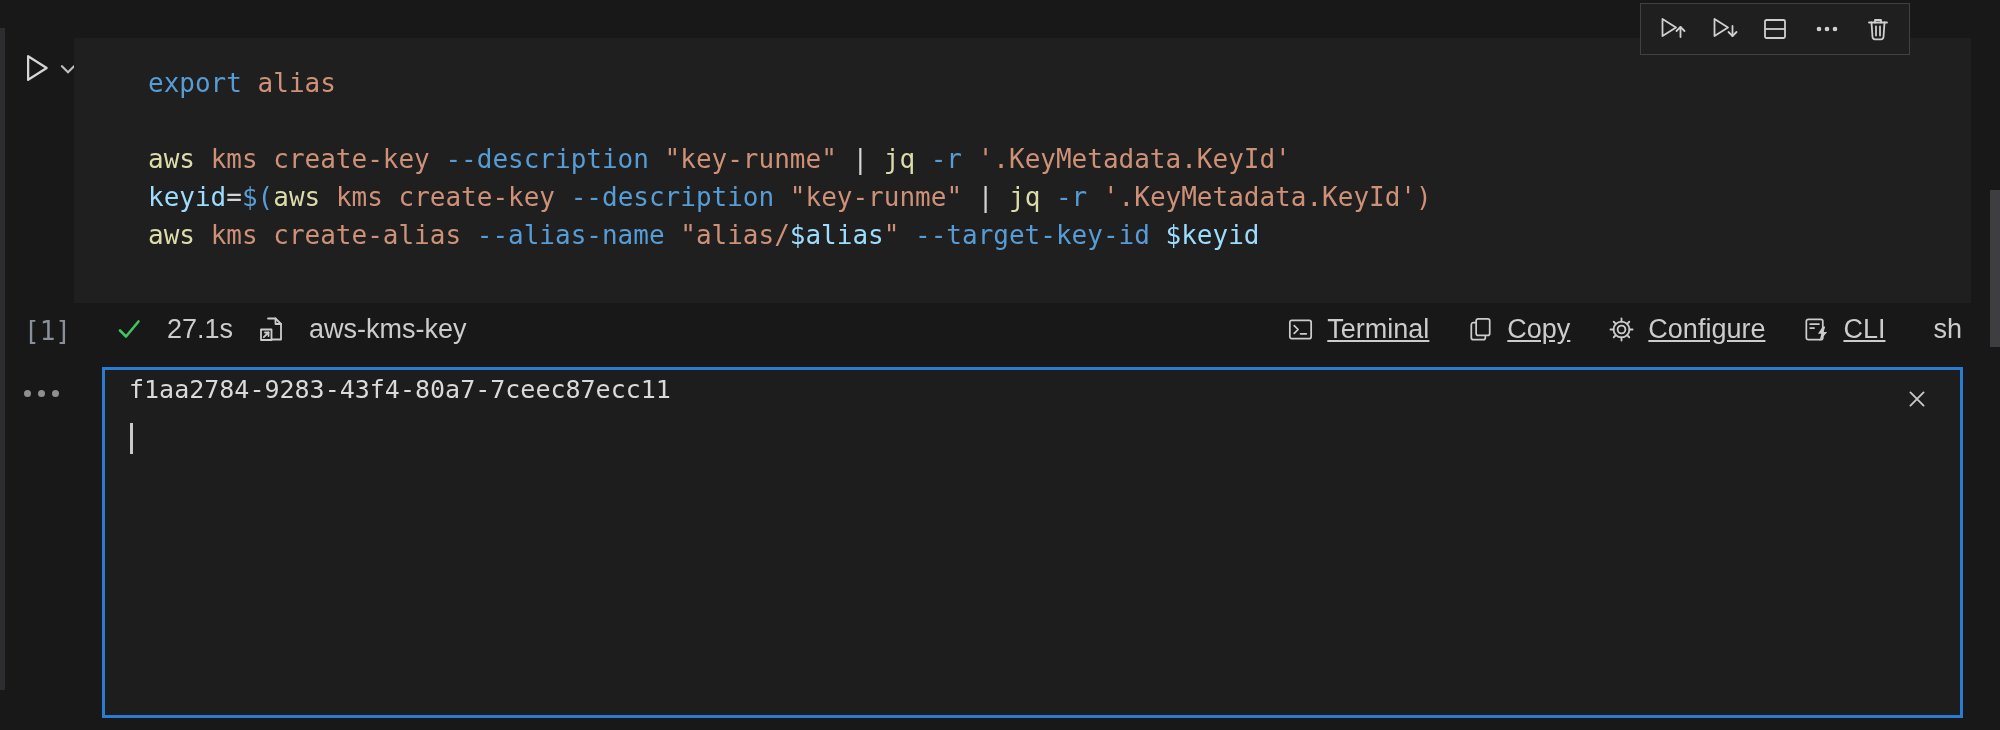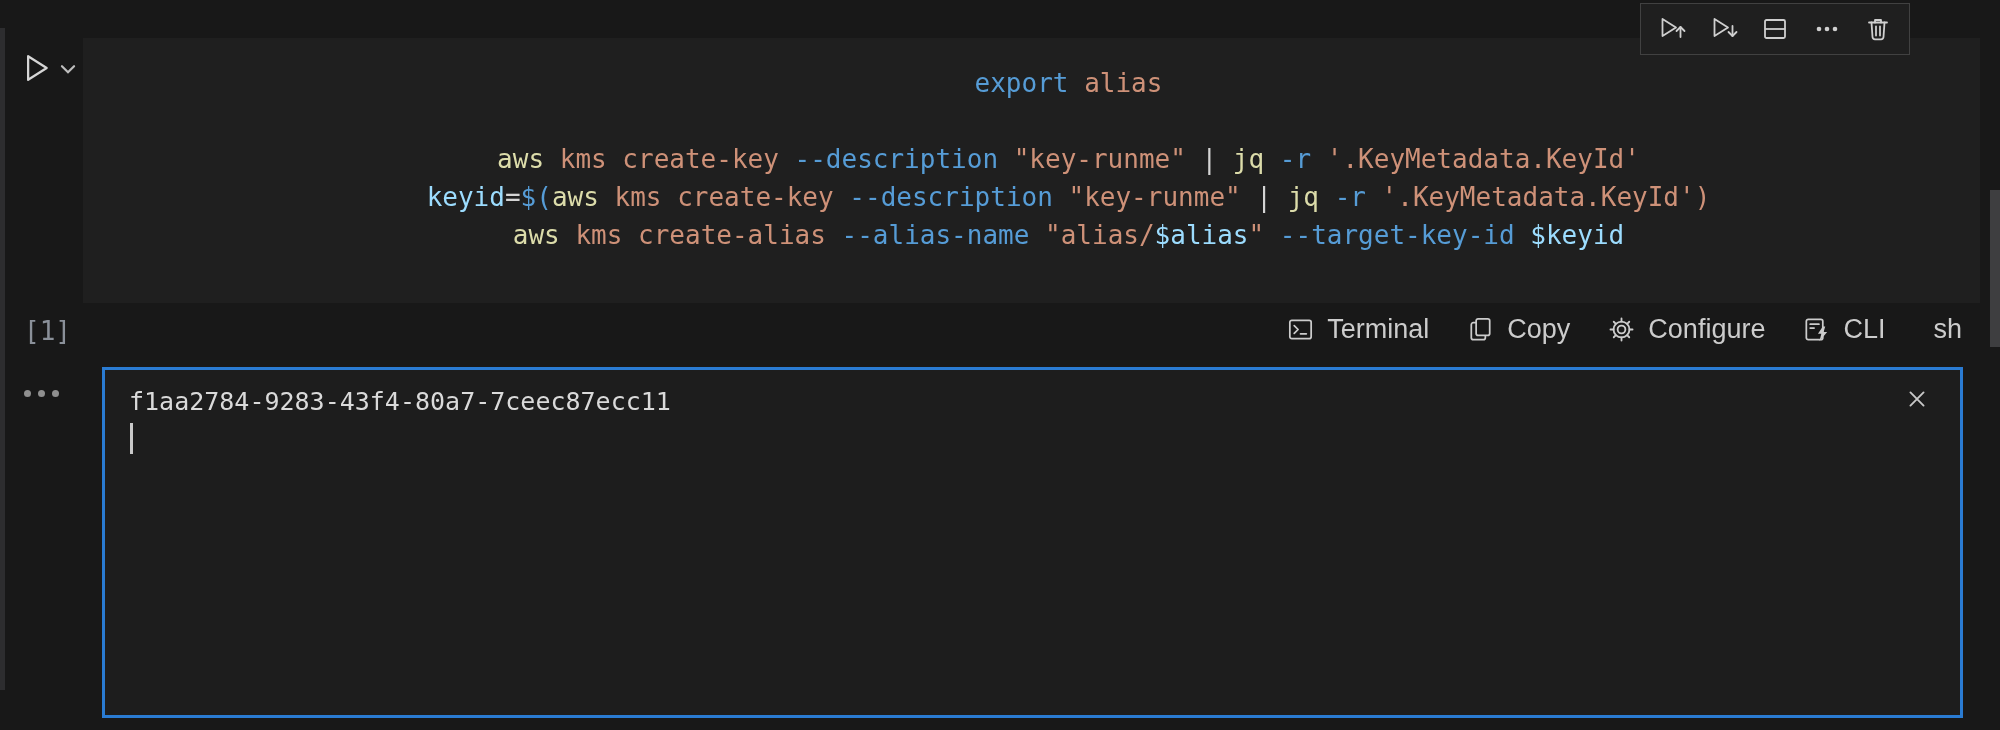--- a/index.html
+++ b/index.html
@@ -8,22 +8,22 @@
 
   .left-strip{position:absolute;left:0;top:28px;width:5px;height:662px;background:#2d2d2f;}
 
   
   .run-button{position:absolute;left:16px;top:46px;width:40px;height:44px;display:flex;
               align-items:center;justify-content:center;cursor:pointer;}
   .run-chevron{position:absolute;left:56px;top:58px;width:24px;height:22px;display:flex;
               align-items:center;justify-content:center;cursor:pointer;}
 
   
-  .cell-editor{position:absolute;left:83px;top:38px;width:1897px;height:265px;
-               background:var(--cellBg,#1f1f1f);text-align:center;}
+  .cell-editor{position:absolute;left:74px;top:38px;width:1897px;height:265px;
+               background:var(--cellBg,#1f1f1f);}
   pre.code{margin:0;padding:26px 0 0 74px;
            font:26px/38px "DejaVu Sans Mono",monospace;}
   .code-line{height:38px;white-space:pre;}
   .tok-kw{color:var(--kw,#569cd6);}
   .tok-str{color:var(--str,#ce9178);}
   .tok-cmd{color:var(--cmd,#dcdcaa);}
   .tok-var{color:var(--var,#9cdcfe);}
   .tok-pl{color:var(--pl,#d4d4d4);}
 
   
@@ -33,29 +33,29 @@
   .tb-btn{width:32px;height:32px;display:flex;align-items:center;justify-content:center;cursor:pointer;}
 
   
   .exec-count{position:absolute;left:24px;top:316px;color:#8a9099;
               font:26px "DejaVu Sans Mono",monospace;}
   .status-bar{position:absolute;left:85px;top:303px;width:1897px;height:52px;
               display:flex;align-items:center;box-sizing:border-box;padding:0 20px 0 28px;
               color:#cccccc;font-size:27px;}
   .sb-left{display:flex;align-items:center;gap:22px;}
   .sb-right{margin-left:auto;display:flex;align-items:center;gap:36px;}
-  .sb-action{display:flex;align-items:flex-end;gap:11px;cursor:pointer;}
+  .sb-action{display:flex;align-items:flex-end;gap:11px;cursor:pointer;text-decoration:underline;}
   .sb-lang{margin-left:12px;color:#cccccc;}
 
   
   .output-menu{position:absolute;left:24px;top:390px;display:flex;gap:7px;cursor:pointer;}
   .output-menu .dot{width:7px;height:7px;border-radius:50%;background:#8f8f8f;}
   .output-box{position:absolute;left:102px;top:367px;width:1861px;height:351px;
               box-sizing:border-box;border:3px solid var(--focus,#2a7bd2);background:#1d1d1d;}
-  .output-text{position:absolute;left:24px;top:16px;color:#dadada;
+  .output-text{position:absolute;left:24px;top:4px;color:#dadada;
                font:25px/32px "DejaVu Sans Mono",monospace;white-space:pre;}
   .output-cursor{position:absolute;left:25px;top:53px;width:3px;height:31px;background:#c9c9c9;}
   .output-close{position:absolute;right:26px;top:12px;width:34px;height:34px;display:flex;
                 align-items:center;justify-content:center;cursor:pointer;}
 
   .scrollbar-thumb{position:absolute;left:1990px;top:190px;width:10px;height:157px;background:#3e3e40;}
 
   svg{display:block;}
 </style>
 </head>
@@ -129,20 +129,38 @@
           <line x1="14" y1="13.5" x2="14" y2="22.5"></line>
           <line x1="18" y1="13.5" x2="18" y2="22.5"></line>
         </svg>
       </span>
     </div>
   </div>
 
   <div class="exec-count">[1]</div>
 
   <div class="status-bar">
+    <div class="sb-left">
+      <span>
+        <svg width="32" height="32" viewBox="0 0 32 32" fill="none" stroke="#3fc661" stroke-width="2.6" stroke-linecap="round" stroke-linejoin="round">
+          <path d="M7 17.5 L13 23.5 L25.5 8.5"></path>
+        </svg>
+      </span>
+      <span>27.1s</span>
+      <span>
+        <svg width="32" height="32" viewBox="0 0 32 32" fill="none" stroke="#cccccc" stroke-width="1.8" stroke-linejoin="round" stroke-linecap="round">
+          <path d="M13 5.5 H20.5 L26 11 V26.5 H16.5"></path>
+          <path d="M20.5 5.5 V11 H26"></path>
+          <rect x="6" y="16.5" width="10.5" height="10.5"></rect>
+          <path d="M8.8 24.2 L13.5 19.5"></path>
+            <path d="M10 19.5 H13.5 V23"></path>
+        </svg>
+      </span>
+      <span>aws-kms-key</span>
+    </div>
     <div class="sb-right">
       <div class="sb-action">
         <span>
           <svg width="31" height="31" viewBox="0 0 32 32" fill="none" stroke="#cccccc" stroke-width="1.8" stroke-linecap="round" stroke-linejoin="round">
             <rect x="5" y="6.5" width="22" height="19" rx="2"></rect>
             <path d="M9.5 12 L13.5 16 L9.5 20"></path>
             <line x1="16" y1="20.5" x2="22" y2="20.5"></line>
           </svg>
         </span>
         <span>Terminal</span>

